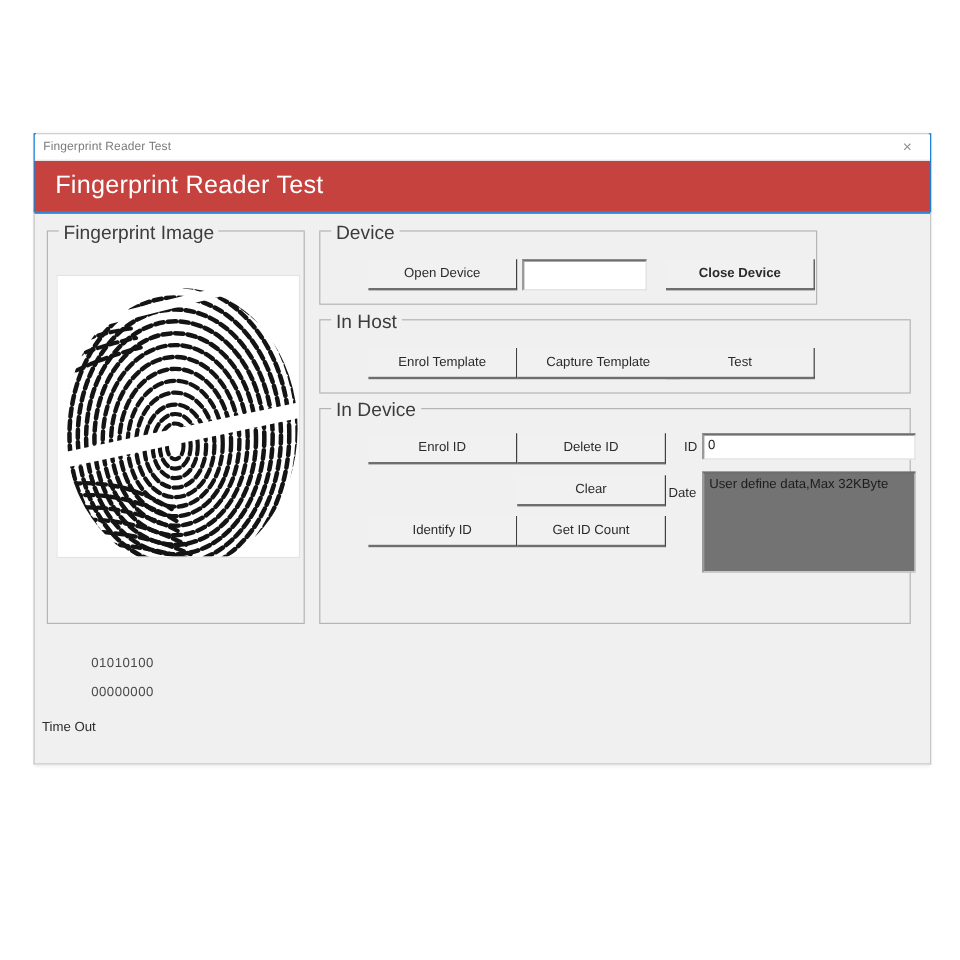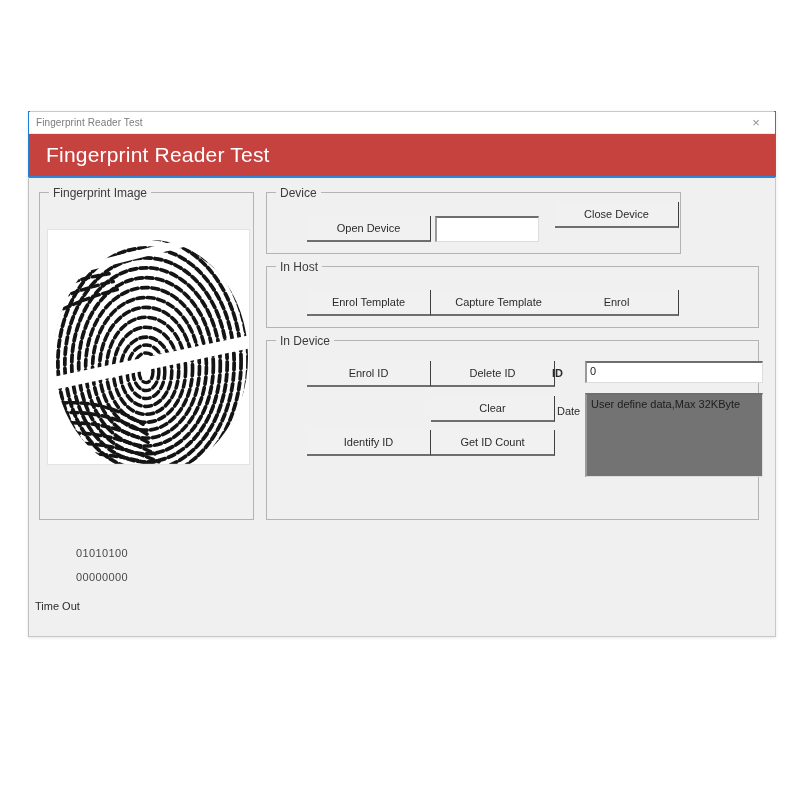--- a/index.html
+++ b/index.html
@@ -118,21 +118,21 @@
     position: absolute;
     border: 1px solid #b4b4b4;
     box-sizing: border-box;
   }
   .groupbox-label {
     position: absolute;
     top: -7px;
     left: 9px;
     background: #f0f0f0;
     padding: 0 4px;
-    font-size: 12px;
+    font-size: 16px;
     color: #3c3c3c;
     white-space: nowrap;
   }
 
   
   .btn {
     position: absolute;
     background: #f1f1f1;
     border: none;
     border-right: 1px solid #404040;
@@ -288,43 +288,43 @@
       </div>
     </div>
 
     <div class="groupbox" style="left:237px; top:14px; width:415px; height:62px;">
       <span class="groupbox-label">Device</span>
 
       <div class="btn" style="left:40px; top:23px; width:124px; height:26px;">Open Device</div>
 
       <div class="textbox" style="left:168px; top:23px; width:104px; height:26px;" title=""></div>
 
-      <div class="btn" style="left:288px; top:9px; width:124px; height:26px;">Close Device</div>
+      <div class="btn" style="left:288px; top:23px; width:124px; height:26px;font-weight:bold;">Close Device</div>
     </div>
 
     <div class="groupbox" style="left:237px; top:88px; width:493px; height:62px;">
       <span class="groupbox-label">In Host</span>
 
       <div class="btn" style="left:40px; top:23px; width:124px; height:26px;">Enrol Template</div>
       <div class="btn" style="left:164px; top:23px; width:136px; height:26px;">Capture Template</div>
-      <div class="btn" style="left:288px; top:23px; width:124px; height:26px;">Enrol</div>
+      <div class="btn" style="left:288px; top:23px; width:124px; height:26px;">Test</div>
     </div>
 
     <div class="groupbox" style="left:237px; top:162px; width:493px; height:180px;">
       <span class="groupbox-label">In Device</span>
 
       <div class="btn" style="left:164px; top:20px; width:124px; height:26px;">Delete ID</div>
       <div class="btn" style="left:40px; top:20px; width:124px; height:26px;">Enrol ID</div>
 
       <div class="btn" style="left:164px; top:55px; width:124px; height:26px;">Clear</div>
 
       <div class="btn" style="left:40px; top:89px; width:124px; height:26px;">Identify ID</div>
       <div class="btn" style="left:164px; top:89px; width:124px; height:26px;">Get ID Count</div>
 
-      <span class="field-label" style="left:285px; top:26px;font-weight:bold;">ID</span>
+      <span class="field-label" style="left:303px; top:26px;">ID</span>
       <div class="textbox" style="left:318px; top:20px; width:178px; height:22px;">0</div>
 
       <span class="field-label" style="left:290px; top:64px;">Date</span>
       <div class="textarea" style="left:318px; top:52px; width:178px; height:84px;">User define data,Max 32KByte</div>
     </div>
 
     <div class="log-line" style="left:47px; top:369px;">01010100</div>
     <div class="log-line" style="left:47px; top:393px;">00000000</div>
 
     <div id="status-bar-text">Time Out</div>

